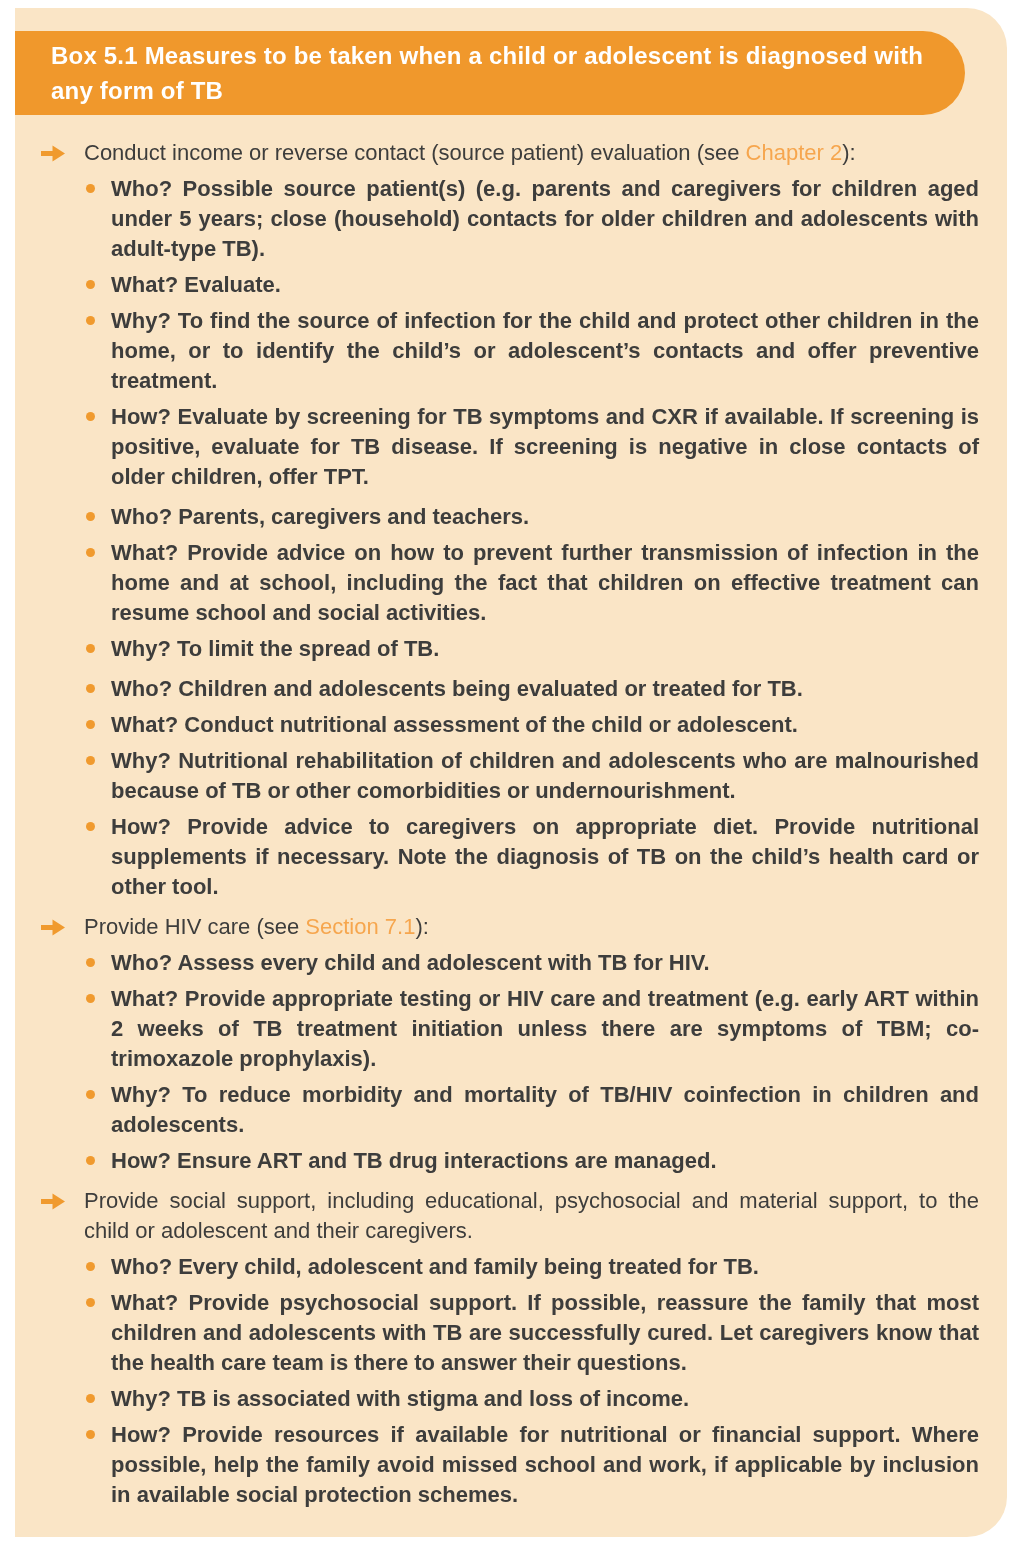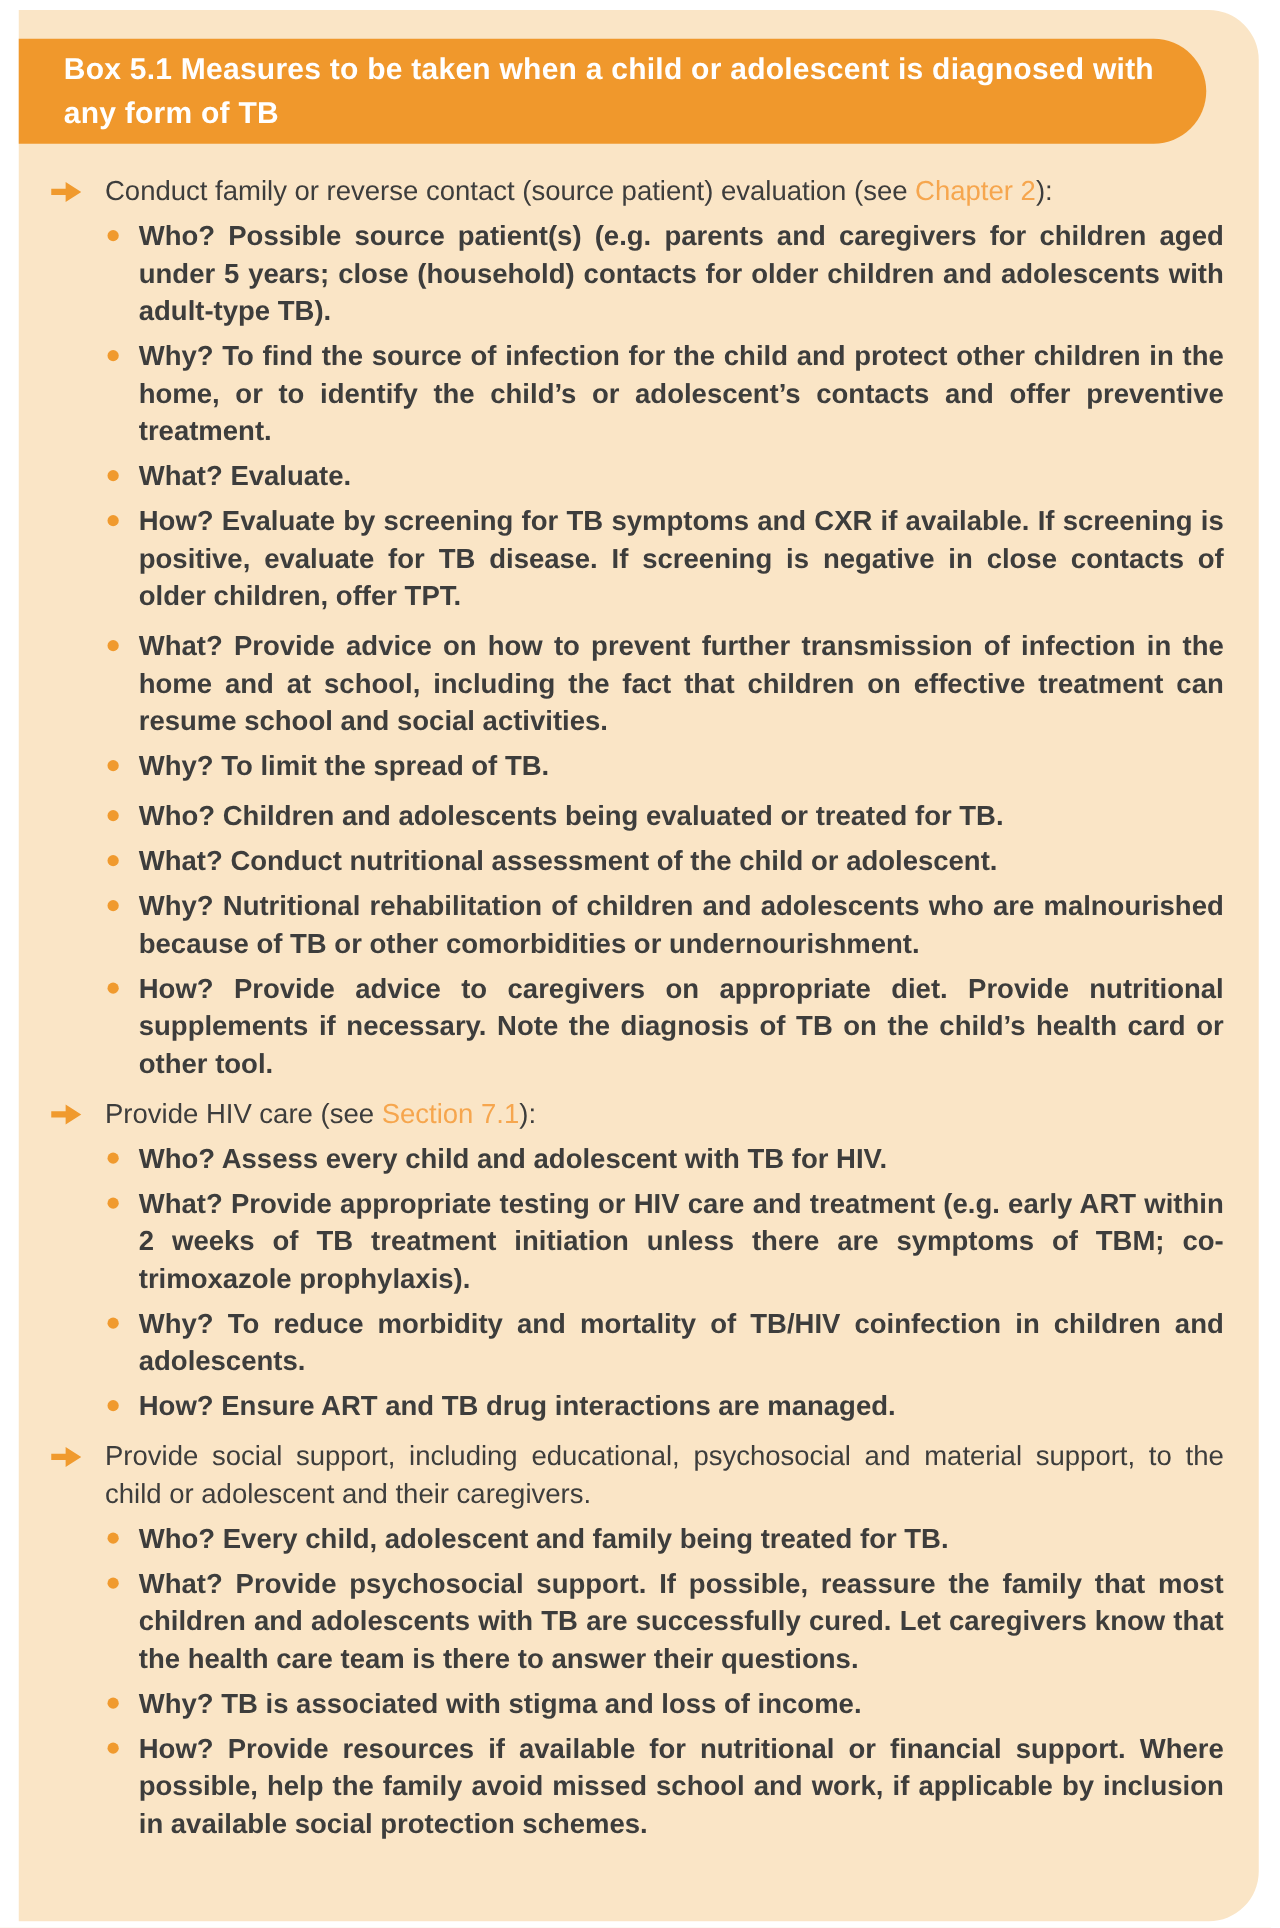--- a/index.html
+++ b/index.html
@@ -63,51 +63,57 @@
   <div class="header-bar">
     <span class="title-line">Box 5.1 Measures to be taken when a child or adolescent is diagnosed with</span>
     <span class="title-line">any form of TB</span>
   </div>
   <div class="content">
       <div class="measure-item">
         <div class="lead">
           <span class="arrow-cell"><svg width="26" height="19" viewBox="0 0 26 19">
               <path d="M1 7 H12.5 V1.5 L25 9.5 L12.5 17.5 V12 H1 Z" fill="#F09A2E"></path>
             </svg></span>
-          <p class="txt"><span>Conduct family or reverse contact (source patient) evaluation (see </span><span class="accent-link">Chapter 2</span><span>):</span></p>
+          <p class="txt"><span>Conduct income or reverse contact (source patient) evaluation (see </span><span class="accent-link">Chapter 2</span><span>):</span></p>
         </div>
         <div class="bullets">
           <div class="bullet">
             <span class="dot-cell">
               <span class="dot"></span>
             </span>
             <p class="txt">Who? Possible source patient(s) (e.g. parents and caregivers for children aged under 5 years; close (household) contacts for older children and adolescents with adult-type TB).</p>
           </div>
           <div class="bullet">
             <span class="dot-cell">
               <span class="dot"></span>
             </span>
+            <p class="txt">What? Evaluate.</p>
+          </div>
+          <div class="bullet">
+            <span class="dot-cell">
+              <span class="dot"></span>
+            </span>
             <p class="txt">Why? To find the source of infection for the child and protect other children in the home, or to identify the child’s or adolescent’s contacts and offer preventive treatment.</p>
           </div>
           <div class="bullet">
             <span class="dot-cell">
               <span class="dot"></span>
             </span>
-            <p class="txt">What? Evaluate.</p>
-          </div>
-          <div class="bullet">
-            <span class="dot-cell">
-              <span class="dot"></span>
-            </span>
             <p class="txt">How? Evaluate by screening for TB symptoms and CXR if available. If screening is positive, evaluate for TB disease. If screening is negative in close contacts of older children, offer TPT.</p>
           </div>
         </div>
       </div>
       <div class="measure-item">
         <div class="bullets">
+          <div class="bullet">
+            <span class="dot-cell">
+              <span class="dot"></span>
+            </span>
+            <p class="txt">Who? Parents, caregivers and teachers.</p>
+          </div>
           <div class="bullet">
             <span class="dot-cell">
               <span class="dot"></span>
             </span>
             <p class="txt">What? Provide advice on how to prevent further transmission of infection in the home and at school, including the fact that children on effective treatment can resume school and social activities.</p>
           </div>
           <div class="bullet">
             <span class="dot-cell">
               <span class="dot"></span>
             </span>

